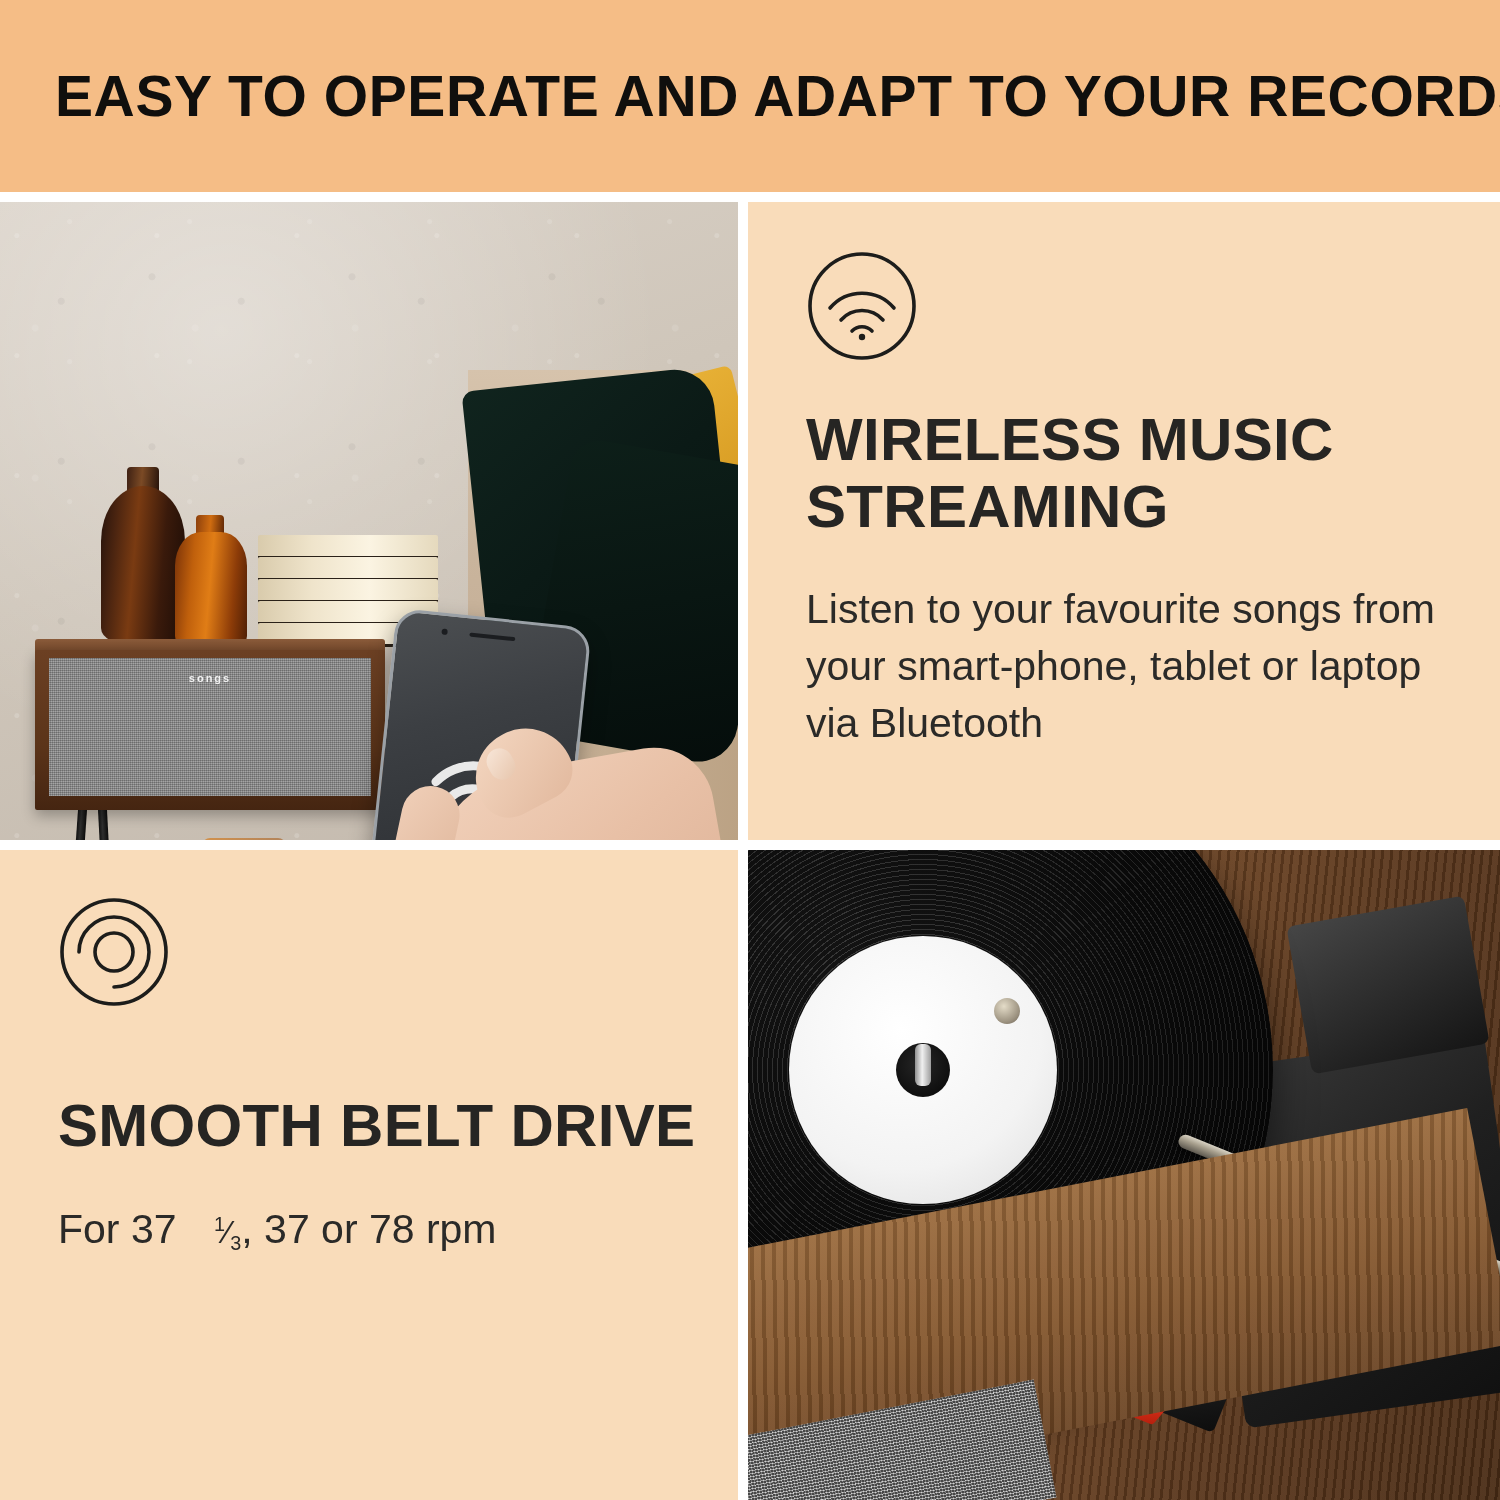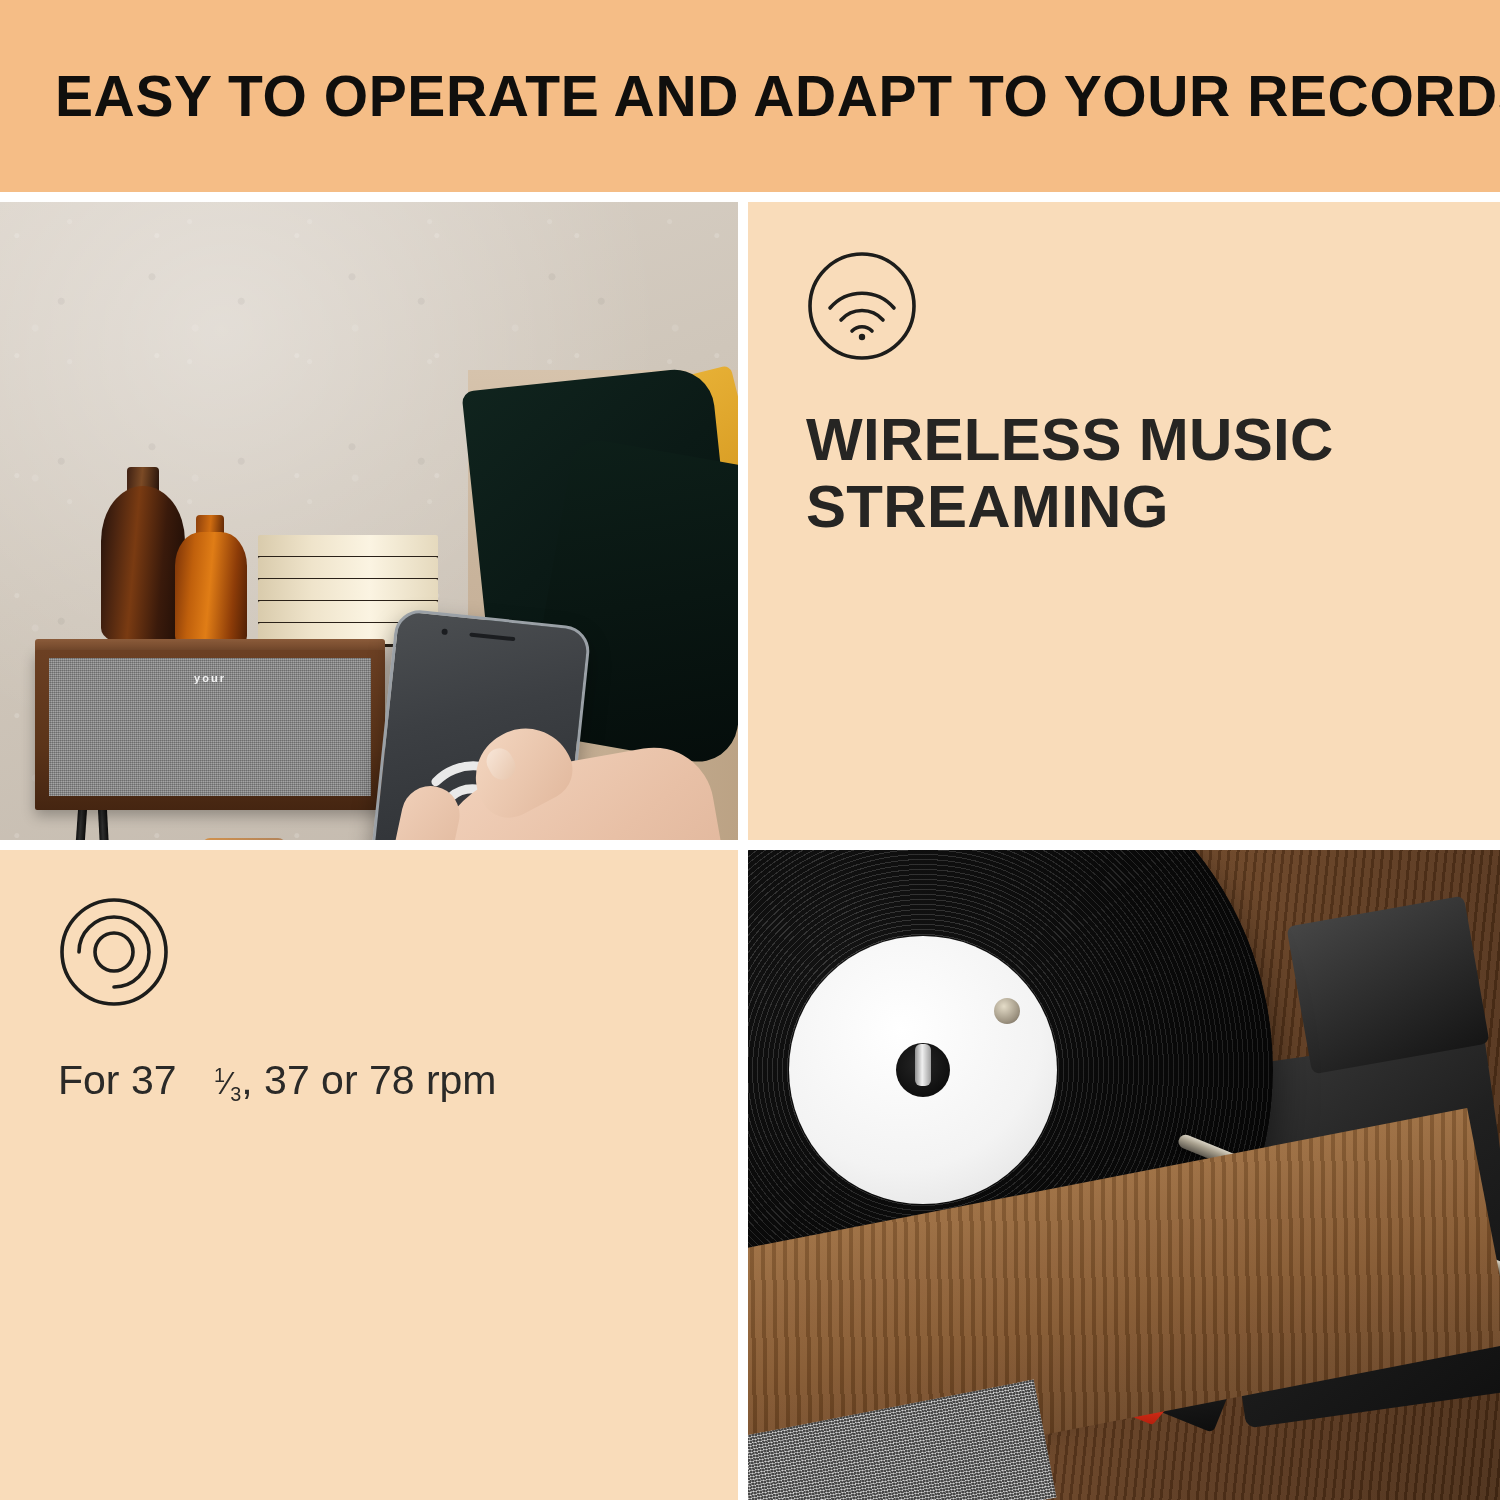--- a/index.html
+++ b/index.html
@@ -410,21 +410,21 @@
         <div class="p1-book" style="top:88px;"></div>
       </div>
 
       <div class="p1-leg l1"></div>
       <div class="p1-leg l2"></div>
       <div class="p1-leg l3"></div>
 
       <div class="p1-cabinet"></div>
       <div class="p1-stereo">
         <div class="p1-fabric">
-          <div class="p1-logo">your</div>
+          <div class="p1-logo">songs</div>
         </div>
       </div>
 
       <div class="p1-phone">
         <div class="p1-phone-speaker"></div>
         <div class="p1-phone-cam"></div>
         <div class="p1-phone-wifi">
           <svg width="110" height="80" viewBox="0 0 110 80" aria-hidden="true">
             <g fill="none" stroke="#e9e9e9" stroke-width="9" stroke-linecap="round">
               <path d="M14 48 A52 52 0 0 1 96 48"></path>
@@ -450,32 +450,34 @@
           <circle cx="56" cy="56" r="52" fill="none" stroke="#1d1d1b" stroke-width="3.6"></circle>
           <g fill="none" stroke="#1d1d1b" stroke-width="3.6" stroke-linecap="round">
             <path d="M24 58 A42 42 0 0 1 88 58"></path>
             <path d="M35 70 A28 28 0 0 1 77 70"></path>
             <path d="M46 81 A14 14 0 0 1 66 81"></path>
           </g>
           <circle cx="56" cy="87" r="3.2" fill="#1d1d1b"></circle>
         </svg>
       </div>
       <h2 class="panel-heading">WIRELESS MUSIC STREAMING</h2>
+      <p class="panel-body">Listen to your favourite songs from your smart-phone, tablet or laptop via Bluetooth</p>
     </div>
   </div>
 
   <div class="quad q-bl">
     <div class="panel-inner">
       <div class="icon-wrap">
         <svg width="112" height="112" viewBox="0 0 112 112" aria-hidden="true">
           <circle cx="56" cy="56" r="52" fill="none" stroke="#1d1d1b" stroke-width="3.6"></circle>
           <path d="M21 56 A35 35 0 1 1 56 91" fill="none" stroke="#1d1d1b" stroke-width="3.6" stroke-linecap="round"></path>
           <circle cx="56" cy="56" r="19" fill="none" stroke="#1d1d1b" stroke-width="3.6"></circle>
         </svg>
       </div>
+      <h2 class="panel-heading">SMOOTH BELT DRIVE</h2>
       <p class="panel-body"><span>For 37 </span><span class="frac"><sup>1</sup><span>⁄</span><sub>3</sub></span><span>, 37 or 78 rpm</span></p>
     </div>
   </div>
 
   <div class="quad q-br">
     <div class="photo2">
       <div class="p2-wood"></div>
       <div class="p2-base"></div>
       <div class="p2-base2"></div>
       <div class="p2-record">

